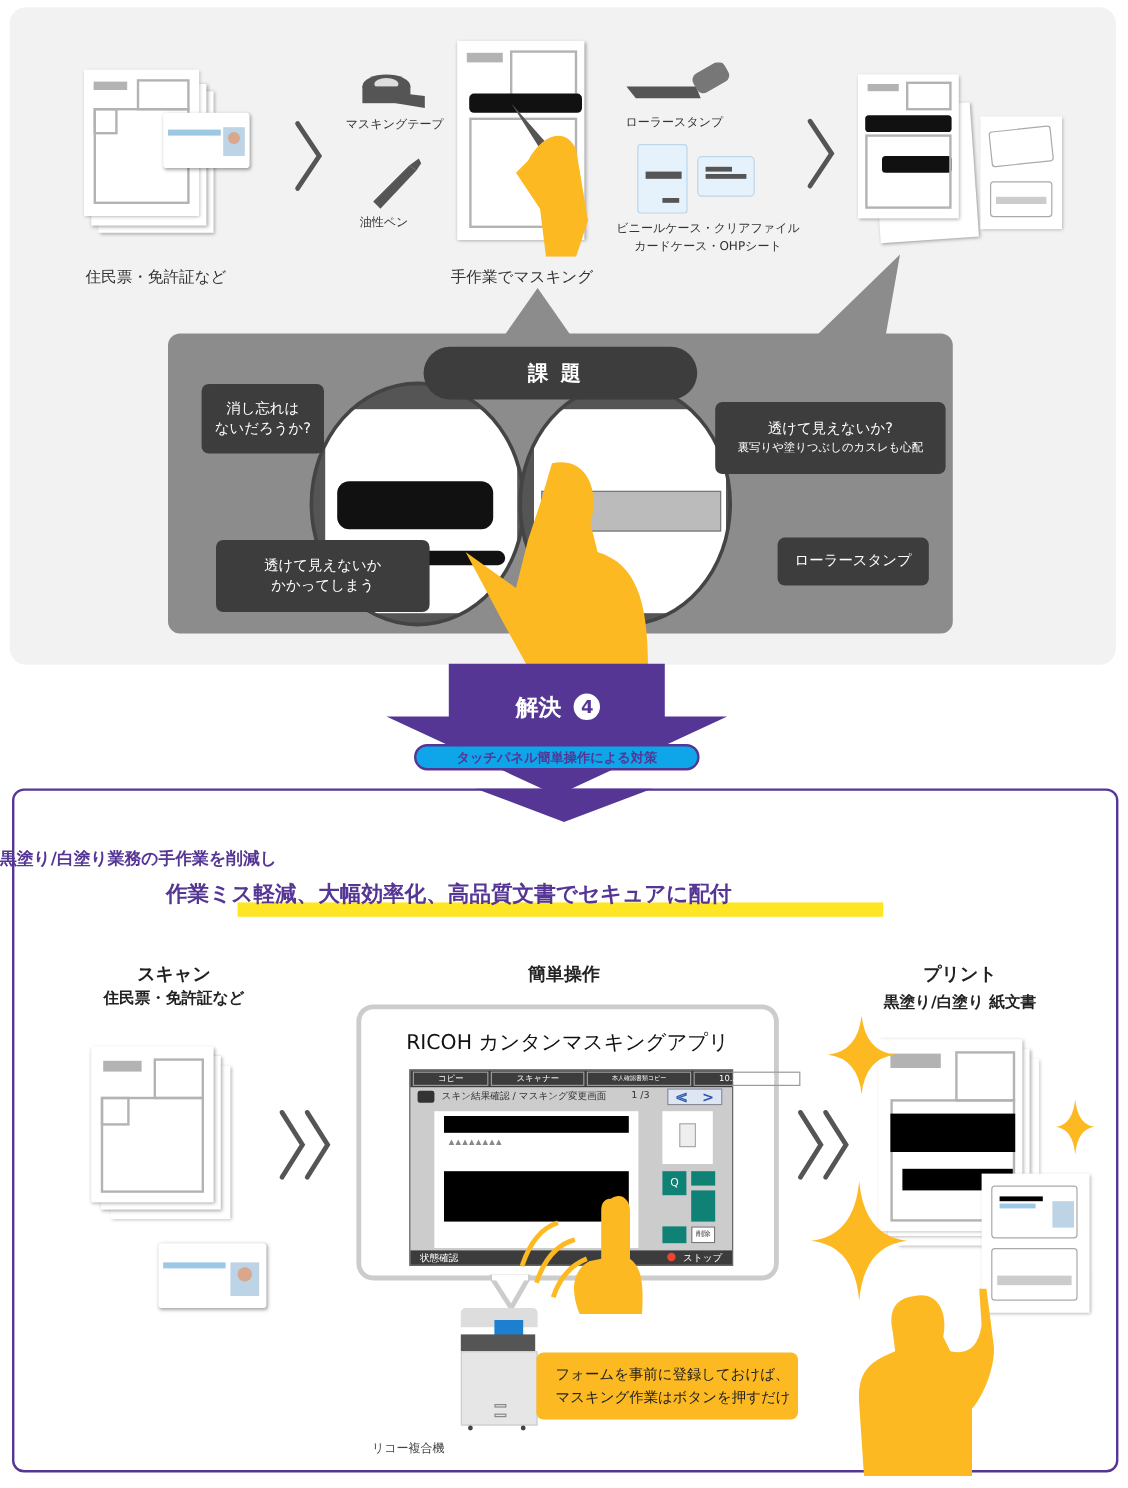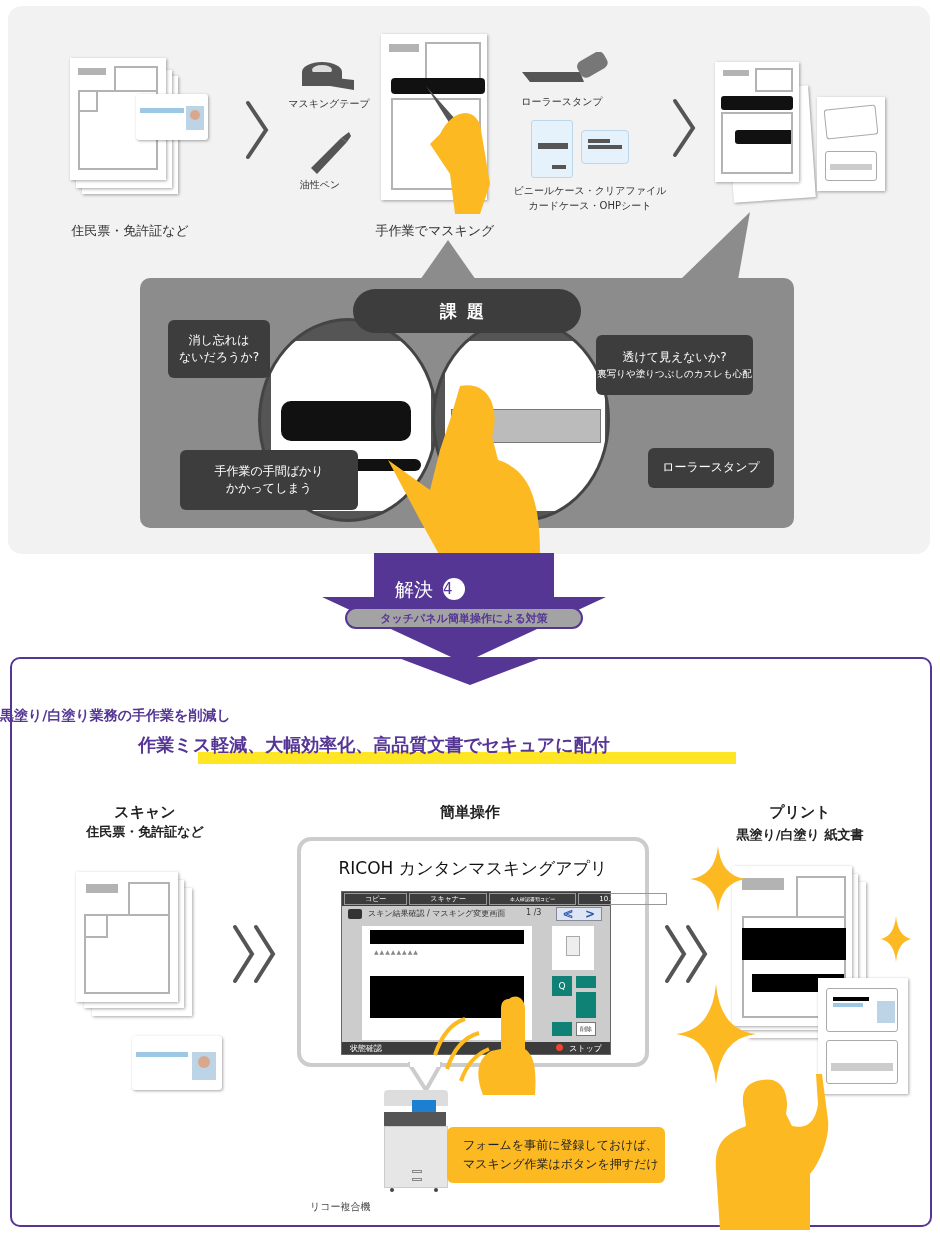--- a/index.html
+++ b/index.html
@@ -12,22 +12,22 @@
   .label{position:absolute;font-size:13px;color:#333;text-align:center;white-space:nowrap}
   .small{font-size:10px;color:#333}
   .chev{position:absolute}
   .issue-panel{left:140px;top:278px;width:654px;height:250px;background:#8c8c8c;border-radius:10px}
   .issue-title{left:353px;top:289px;width:228px;height:44px;background:#3d3d3d;border-radius:22px;color:#fff;font-size:17px;font-weight:bold;display:flex;align-items:center;justify-content:center;letter-spacing:10px}
   .lens{position:absolute;border-radius:50%;background:#555;border:3px solid #444;overflow:hidden}
   .lens .paper{position:absolute;background:#fff}
   .bubble{position:absolute;background:#3d3d3d;color:#fff;font-size:12px;text-align:center;display:flex;flex-direction:column;align-items:center;justify-content:center;border-radius:6px;line-height:1.45}
   .bubble .sub{font-size:9.5px}
   .arrow-down{left:322px;top:553px;width:284px;height:110px}
-  .arrow-label{left:395px;top:577px;width:140px;color:#fff;font-size:19px;font-weight:normal;}
-  .arrow-pill{left:345px;top:607px;width:238px;height:22px;background:#a3a3a3;border:2px solid #553695;border-radius:11px;color:#553695;font-size:11px;font-weight:bold;display:flex;align-items:center;justify-content:center}
+  .arrow-label{left:395px;top:577px;width:140px;color:#fff;font-size:19px;font-weight:bold;text-align:center}
+  .arrow-pill{left:345px;top:620px;width:238px;height:22px;background:#0ea5e9;border:2px solid #553695;border-radius:11px;color:#553695;font-size:11px;font-weight:bold;display:flex;align-items:center;justify-content:center}
   .bottom-panel{left:10px;top:657px;width:922px;height:570px;border:2px solid #553695;border-radius:10px;background:#fff}
   .sol-sub{left:0;width:940px;top:707px;font-size:14px;font-weight:bold;color:#553695}
   .sol-main{left:0;width:748px;top:733px;text-align:center;font-size:18px;font-weight:bold;color:#553695}
   .sol-hl{left:198px;top:752px;width:538px;height:12px;background:#ffe625}
   .col-title{position:absolute;text-align:center;font-weight:bold;color:#222;white-space:nowrap}
   .app-box{left:297px;top:837px;width:352px;height:230px;border:4px solid #ccc;border-radius:14px;background:#fff}
   .app-title{left:297px;top:857px;width:352px;text-align:center;font-size:17px;color:#111}
   .screen{left:341px;top:891px;width:270px;height:164px;background:#ccc;border:1px solid #666}
   .scr-top{position:absolute;left:0;top:0;width:100%;height:14px;background:#3c3c3c;display:flex;gap:2px;padding:1px 2px}
   .scr-tab{border:1px solid #999;color:#fff;font-size:7px;padding:0 20px;line-height:10px;white-space:nowrap}
@@ -137,26 +137,26 @@
   <div class="paper" style="left:10px;top:20px;width:160px;height:170px">
     <div style="position:absolute;left:6px;top:68px;width:150px;height:34px;background:#bbb;border:1px solid #777"></div>
   </div>
 </div>
 <div class="abs issue-title">課題</div>
 
 <div class="bubble" style="left:168px;top:320px;width:102px;height:58px">
   <span>消し忘れは</span>
   <span>ないだろうか?</span>
 </div>
-<div class="bubble" style="left:596px;top:335px;width:157px;height:60px">
+<div class="bubble" style="left:596px;top:335px;width:192px;height:60px">
   <span>透けて見えないか?</span>
   <span class="sub">裏写りや塗りつぶしのカスレも心配</span>
 </div>
 <div class="bubble" style="left:180px;top:450px;width:178px;height:60px">
-  <span>手作業の手間ばかり</span>
+  <span>透けて見えないか</span>
   <span>かかってしまう</span>
 </div>
 <div class="bubble" style="left:648px;top:448px;width:126px;height:40px">ローラースタンプ</div>
 
 <svg class="abs" style="left:380px;top:380px" width="170" height="176">
   <path d="M80,6 C110,0 120,30 112,56 L118,80 C150,90 160,120 160,176 L60,176 L40,140 L8,80 L50,110 L60,70 L70,40 Z" fill="#fcb921"></path>
 </svg>
 
 <svg class="abs arrow-down" viewBox="0 0 284 110">
   <polygon points="52,0 232,0 232,44 284,44 142,110 0,44 52,44" fill="#553695"></polygon>

